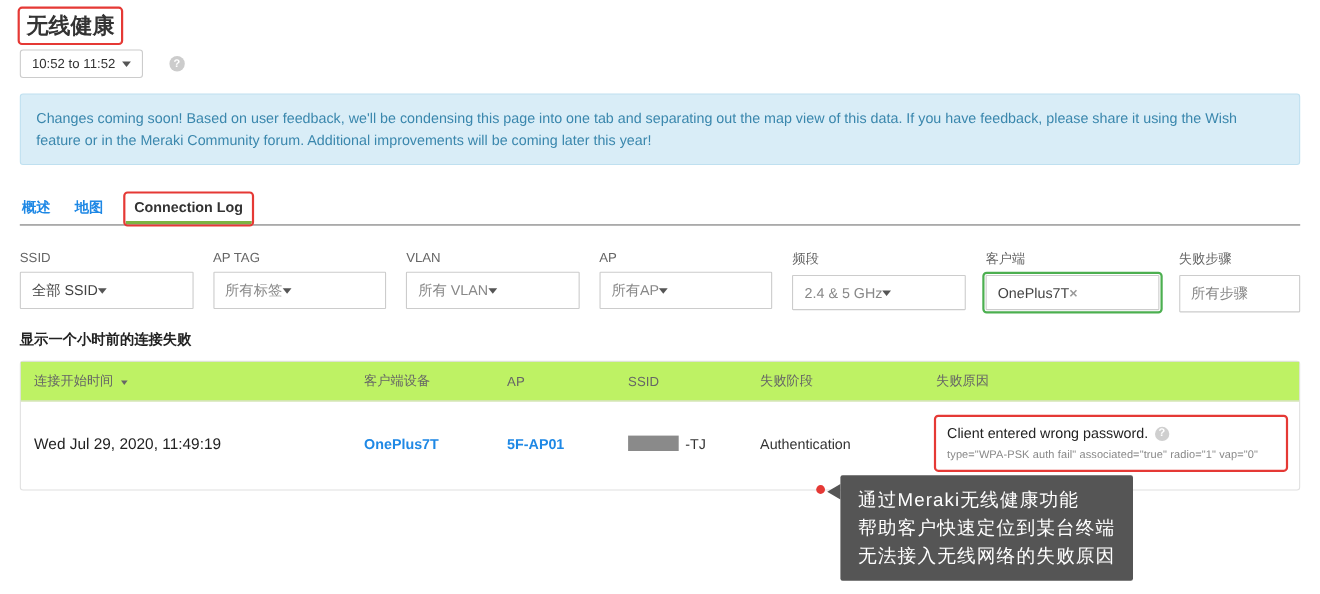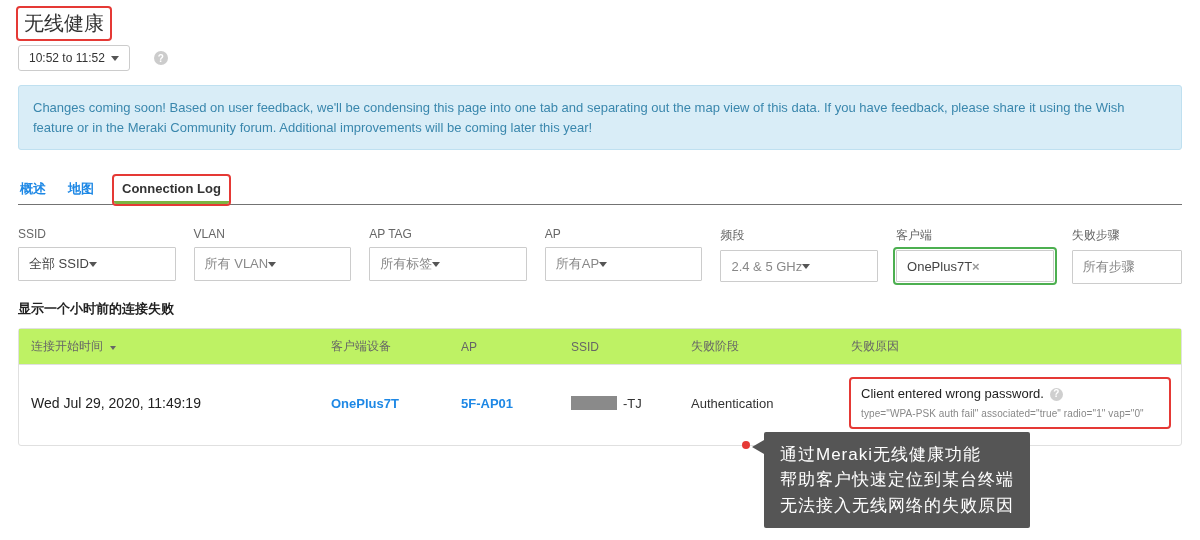--- a/index.html
+++ b/index.html
@@ -10,21 +10,21 @@
     background: #fff;
     width: 1200px;
     height: 540px;
     padding: 8px 18px 0 18px;
     position: relative;
     overflow: hidden;
   }
   .page-title {
     font-size: 20px;
     color: #333;
-    font-weight: 400;
+    font-weight: 700;
     padding: 2px 6px;
     display: inline-block;
   }
   .red-box { outline: 2px solid #e53935; border-radius: 2px; }
   .green-box { outline: 2px solid #4caf50; outline-offset: 1px; border-radius: 2px; }
 
   .time-row { display: flex; align-items: center; gap: 24px; margin-top: 6px; }
   .time-dd {
     border: 1px solid #ccc;
     border-radius: 3px;
@@ -200,30 +200,30 @@
 
 <div class="filters-row">
   <div class="filter">
     <span class="filter-label">SSID</span>
     <div class="filter-input">
       <span class="val">全部 SSID</span>
       <span class="caret"></span>
     </div>
   </div>
   <div class="filter">
+    <span class="filter-label">AP TAG</span>
+    <div class="filter-input">
+      <span>所有标签</span>
+      <span class="caret"></span>
+    </div>
+  </div>
+  <div class="filter">
     <span class="filter-label">VLAN</span>
     <div class="filter-input">
       <span>所有 VLAN</span>
-      <span class="caret"></span>
-    </div>
-  </div>
-  <div class="filter">
-    <span class="filter-label">AP TAG</span>
-    <div class="filter-input">
-      <span>所有标签</span>
       <span class="caret"></span>
     </div>
   </div>
   <div class="filter">
     <span class="filter-label">AP</span>
     <div class="filter-input">
       <span>所有AP</span>
       <span class="caret"></span>
     </div>
   </div>

